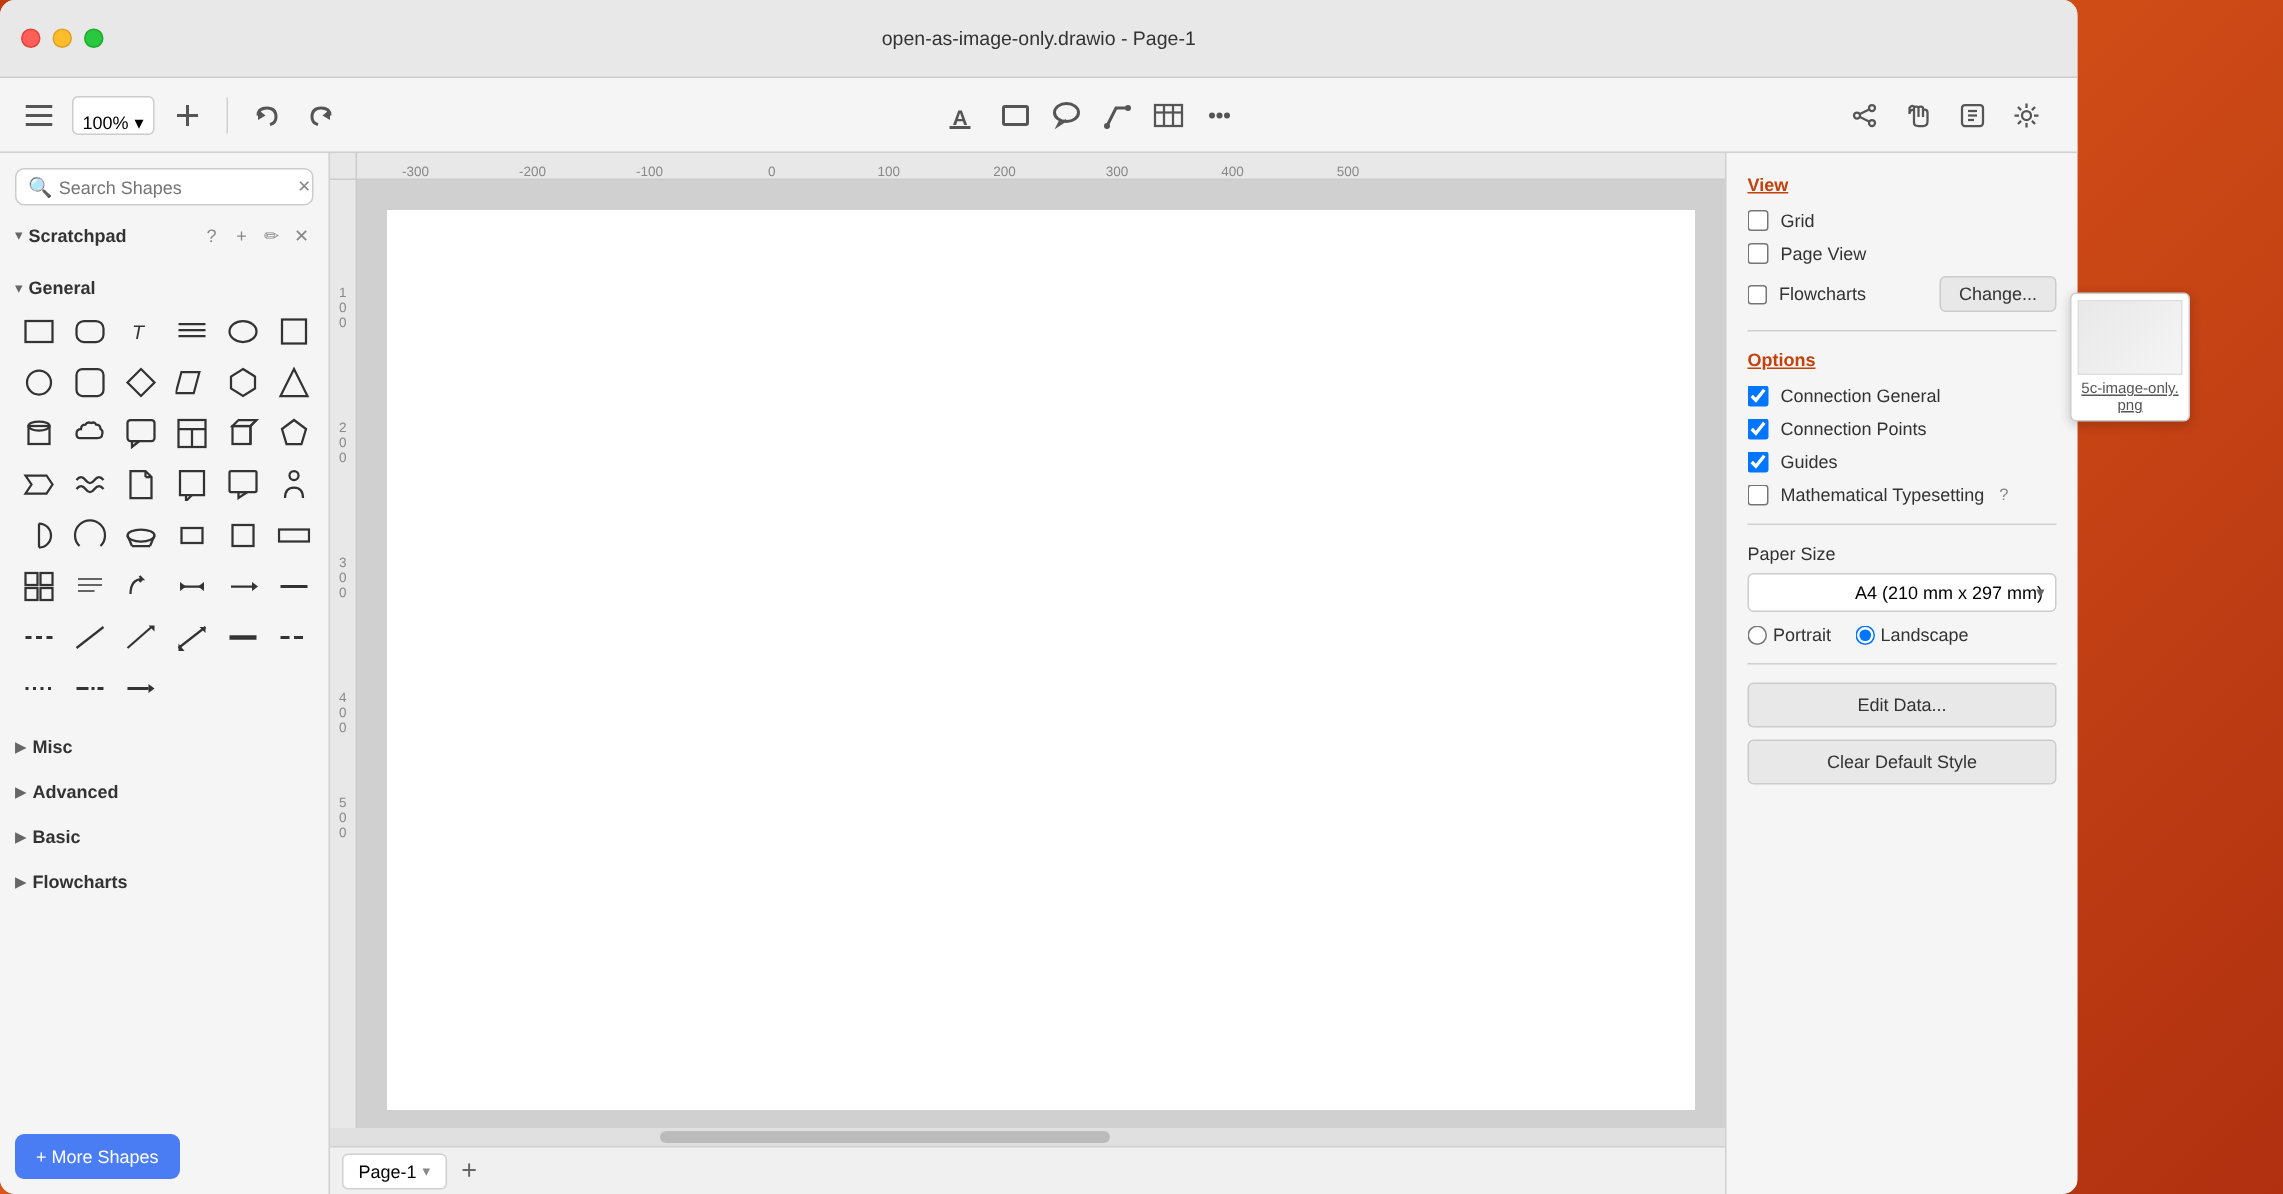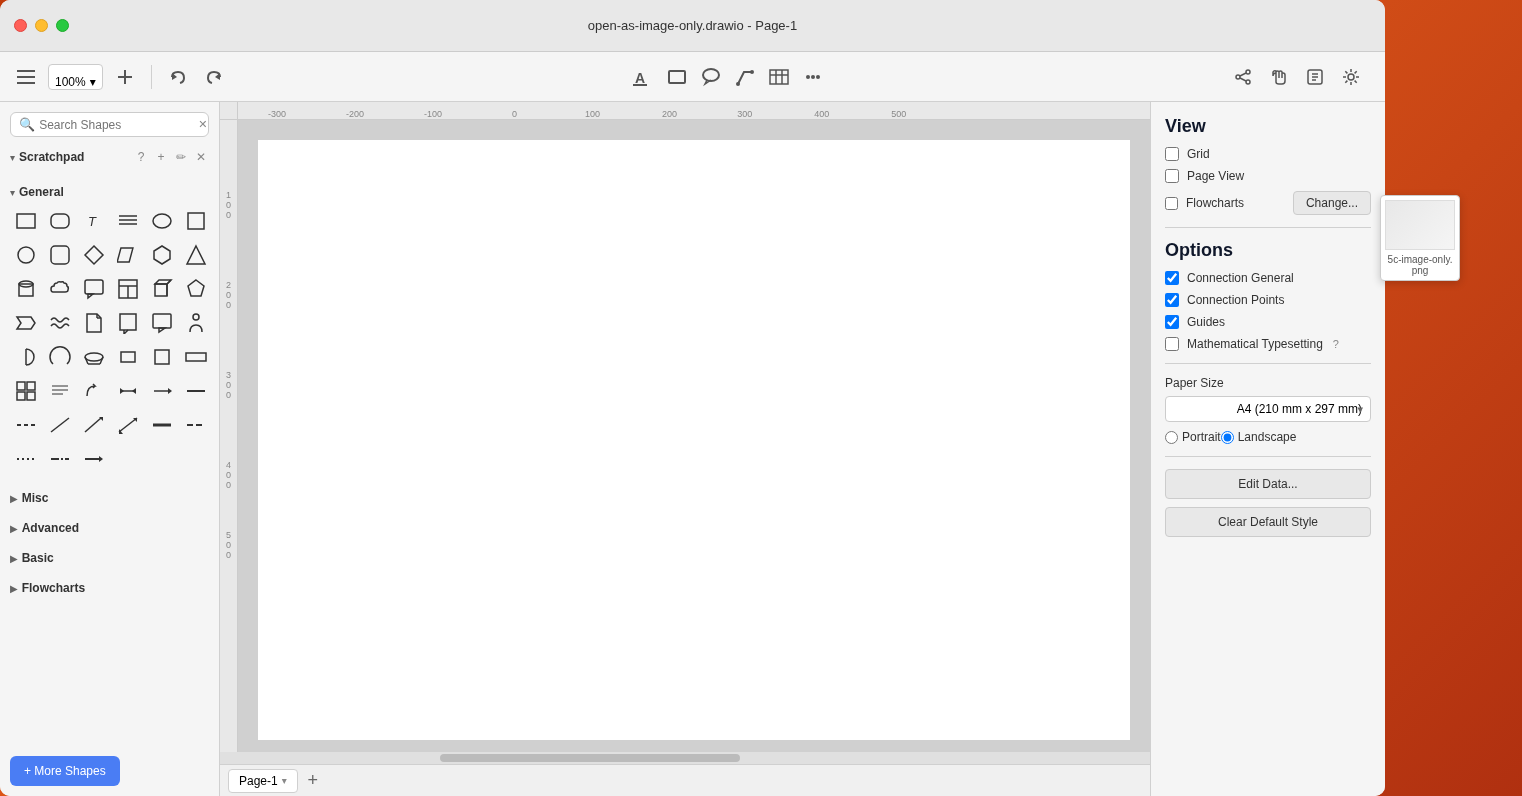--- a/index.html
+++ b/index.html
@@ -358,24 +358,25 @@
       color: #1565c0;
       font-weight: 500;
     }
 
     .panel-content {
       flex: 1;
       padding: 14px;
       overflow-y: auto;
     }
     .panel-section-title {
-      font-size: 18px;
+      font-size: 12px;
       font-weight: 600;
-      color: #0f172a;
+      color: #c2410c;
       margin-bottom: 10px;
+      text-decoration: underline;
     }
     .checkbox-row {
       display: flex;
       align-items: center;
       gap: 8px;
       margin-bottom: 8px;
     }
     .checkbox-row input[type="checkbox"] {
       width: 14px; height: 14px;
       cursor: pointer;
@@ -434,21 +435,21 @@
       position: absolute;
       right: 8px;
       top: 50%;
       transform: translateY(-50%);
       color: #666;
       pointer-events: none;
       font-size: 11px;
     }
     .radio-row {
       display: flex;
-      gap: 0;
+      gap: 16px;
       margin-top: 8px;
     }
     .radio-label {
       display: flex;
       align-items: center;
       gap: 4px;
       font-size: 12px;
       color: #333;
       cursor: pointer;
     }
@@ -493,20 +494,21 @@
       width: 70px;
       height: 50px;
       background: #f0f0f0;
       border: 1px solid #ddd;
       margin-bottom: 4px;
     }
     .thumbnail-label {
       font-size: 10px;
       color: #555;
       word-break: break-all;
+      text-decoration: underline;
     }
   </style>
 </head>
 <body>
 
 <div class="window">
 
   <div class="titlebar">
     <div class="titlebar-controls">
       <div class="dot dot-red"></div>

